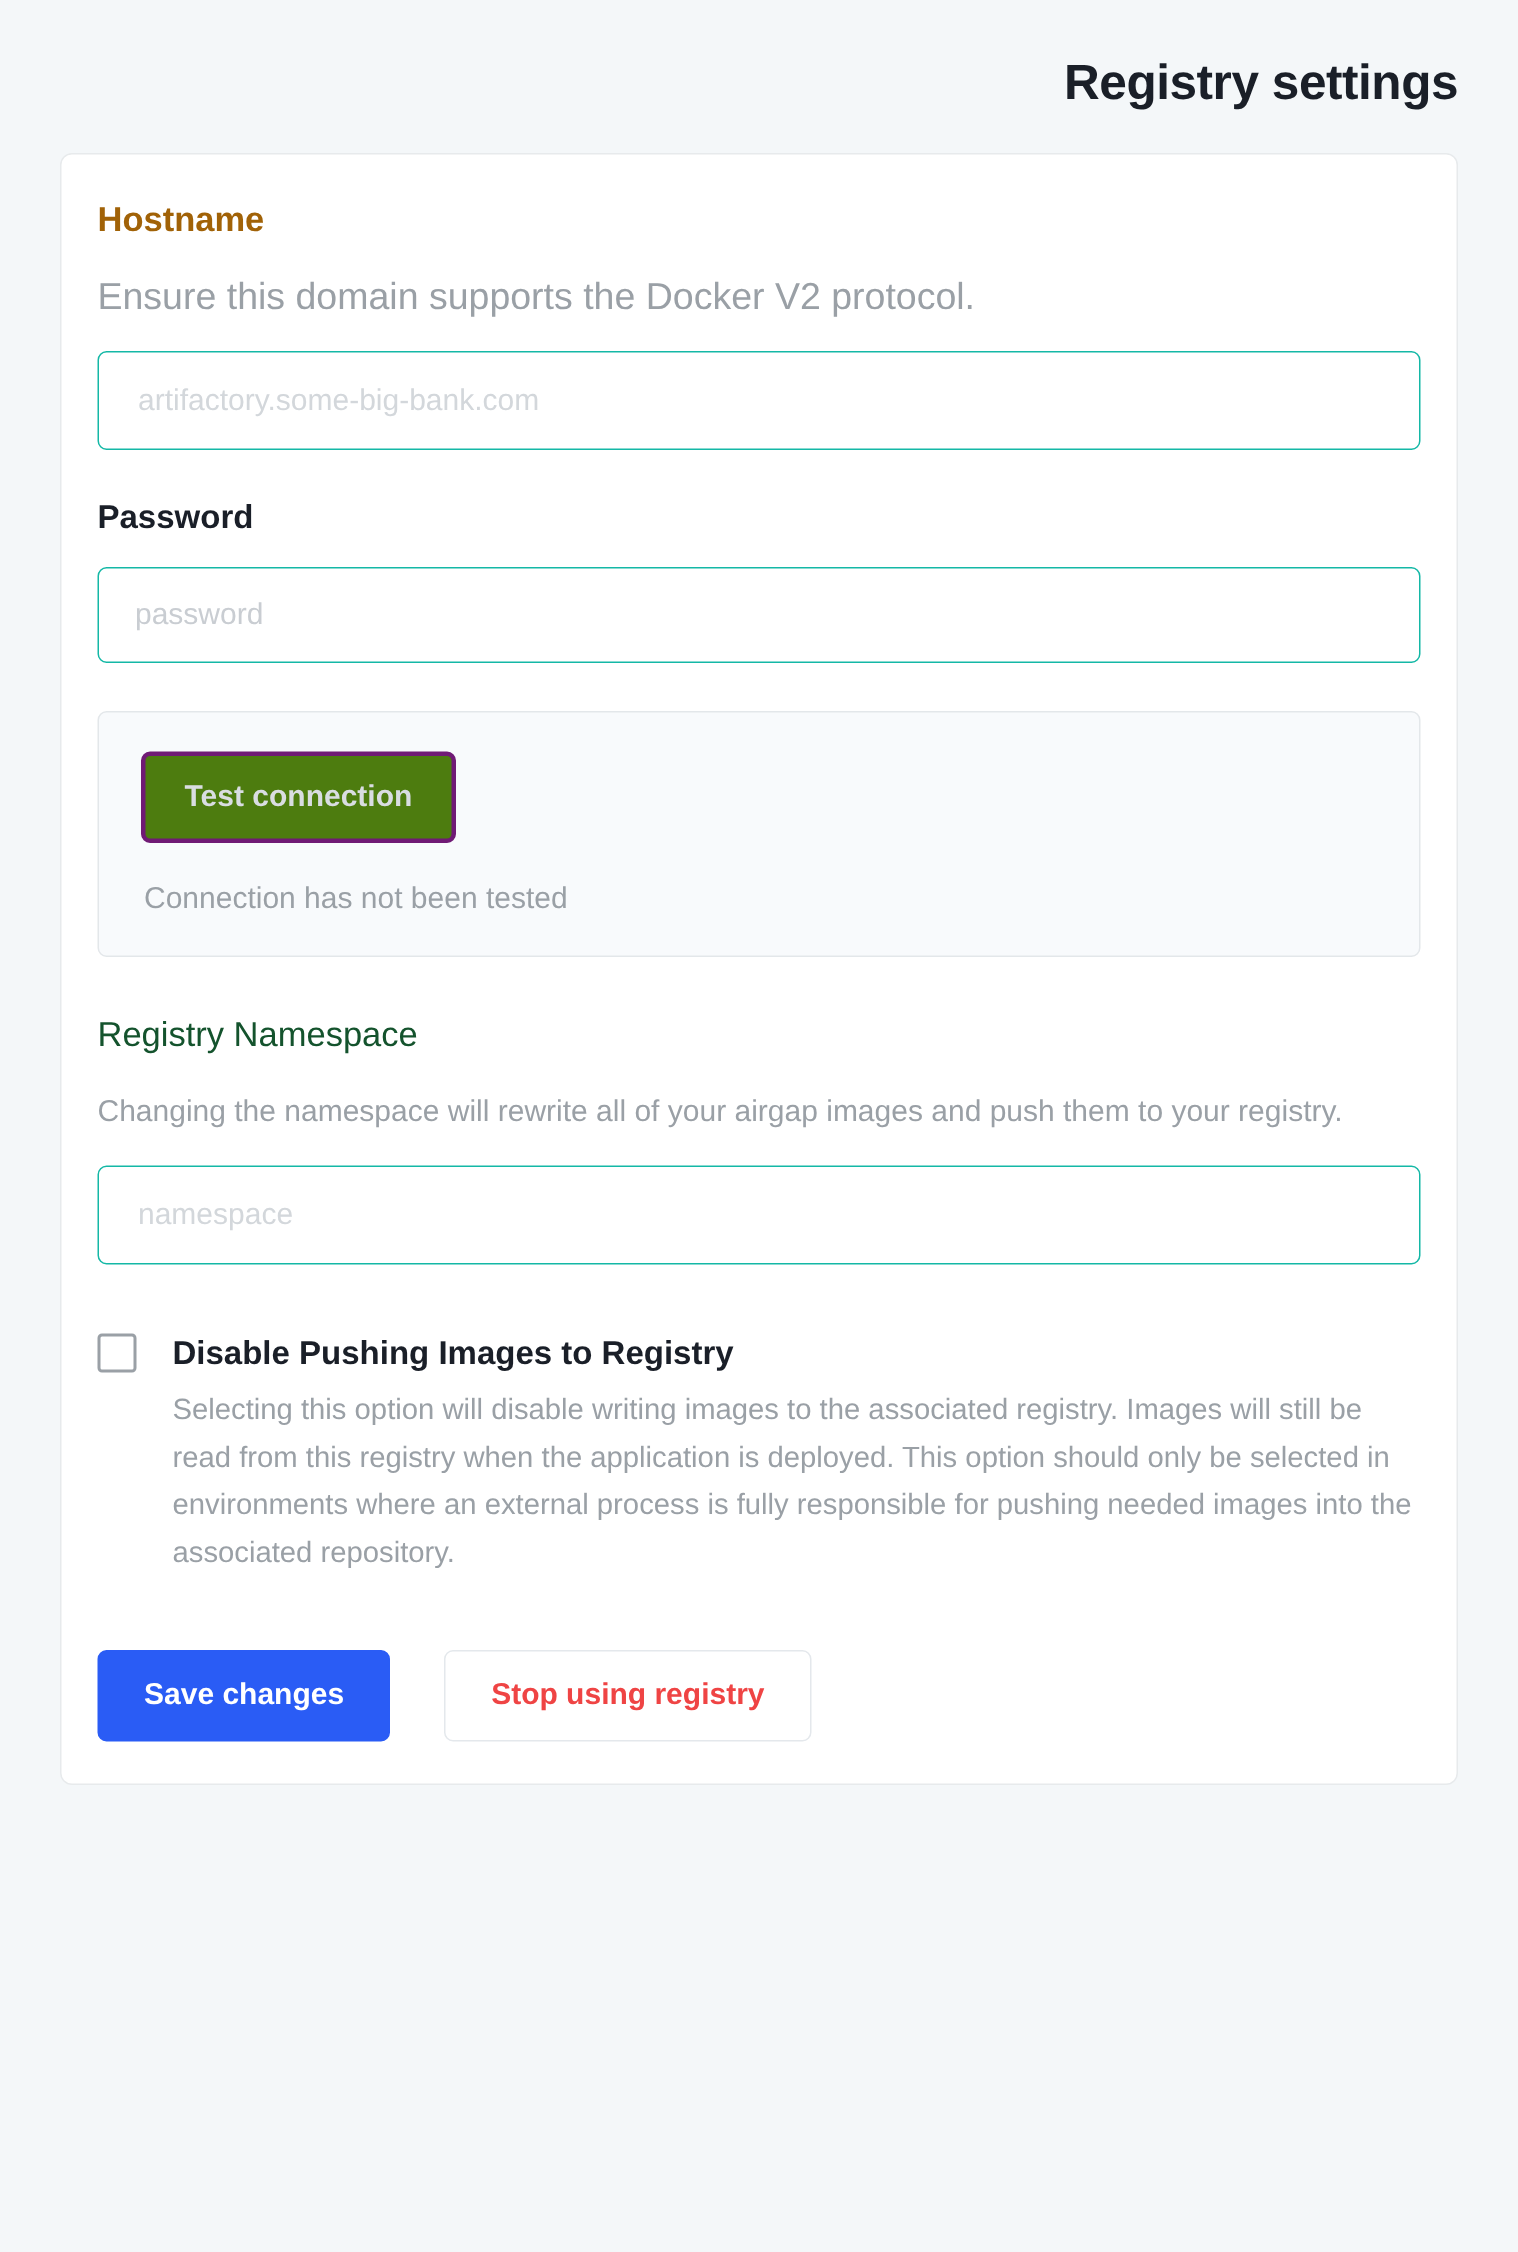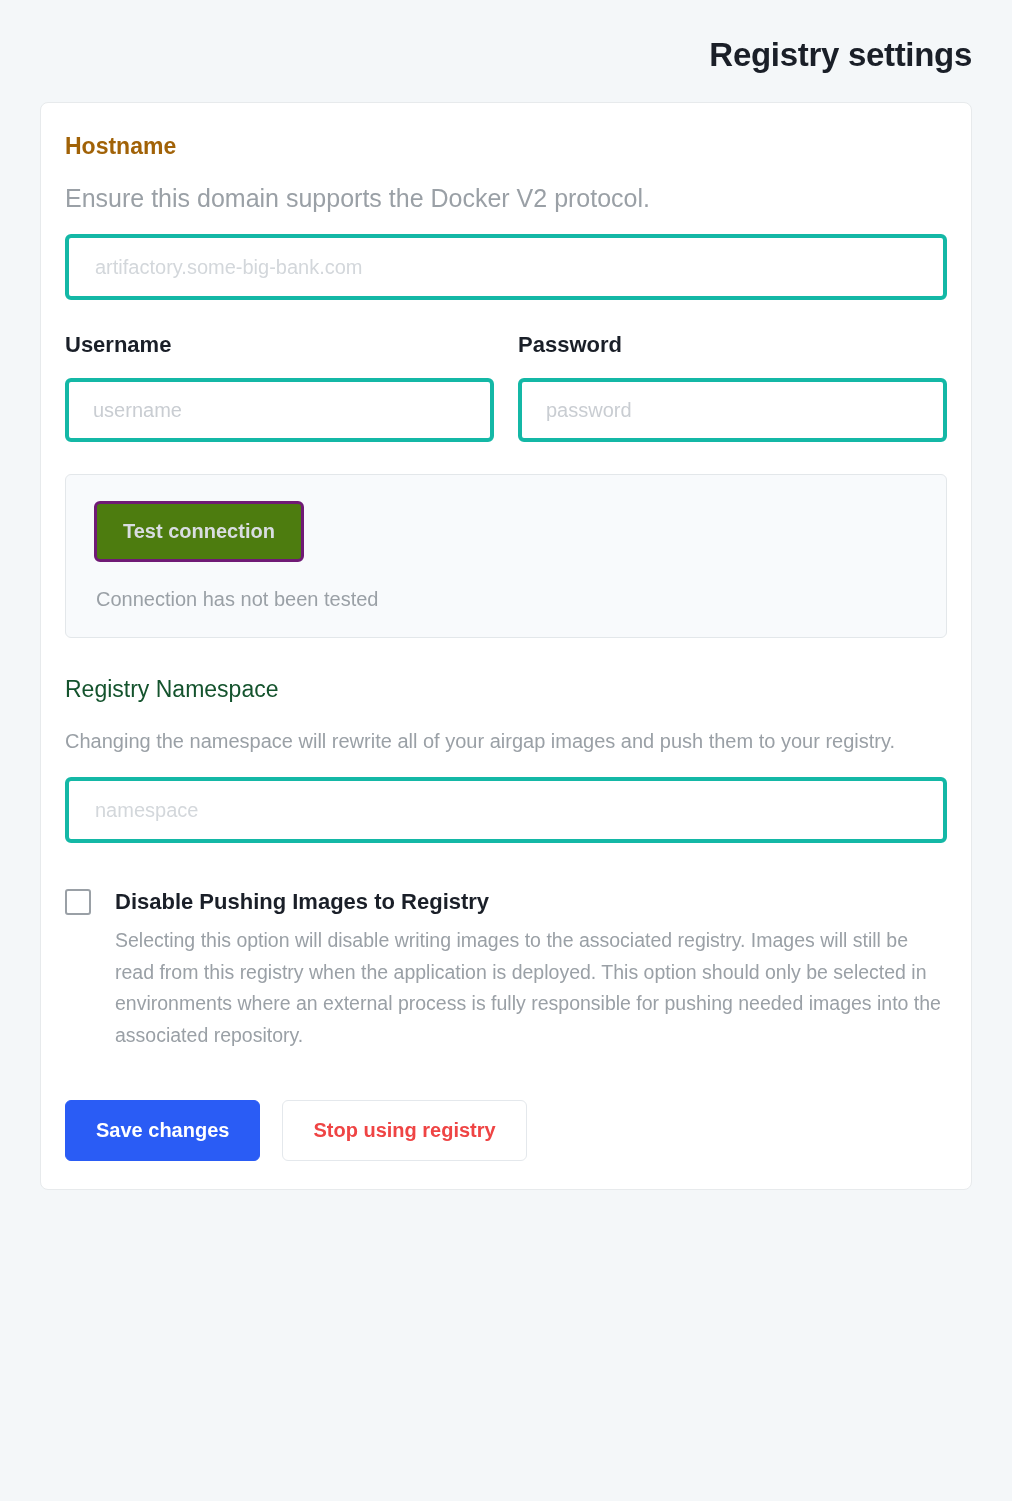--- a/index.html
+++ b/index.html
@@ -41,21 +41,21 @@
   .helper-text {
     font-size: 25px;
     color: #9aa0a6;
     line-height: 1.45;
     margin: 0 0 18px 0;
   }
   .input {
     display: block;
     width: 100%;
     height: 66px;
-    border: 4px solid #14b8a6;
+    border: 1px solid #14b8a6;
     border-radius: 6px;
     background: #ffffff;
     font-family: "Liberation Sans", sans-serif;
     font-size: 20px;
     color: #323232;
     padding: 0 26px;
     outline: none;
   }
   .input::placeholder { color: #d3d7db; }
   .input.small { height: 64px; padding: 0 24px; }
@@ -138,21 +138,21 @@
   }
   .checkbox-desc {
     font-size: 19.5px;
     color: #9aa0a6;
     line-height: 1.62;
     margin: 0;
   }
 
   .actions {
     display: flex;
-    gap: 22px;
+    gap: 36px;
     margin-top: 48px;
   }
   .btn-primary {
     background: #2a5cf5;
     border: 1px solid #2a5cf5;
     color: #ffffff;
     padding: 18px 30px;
   }
   .btn-secondary {
     background: #ffffff;
@@ -169,24 +169,20 @@
   <h1 class="page-title">Registry settings</h1>
 
   <div class="card">
 
     <h2 class="section-title">Hostname</h2>
     <p class="helper-text">Ensure this domain supports the Docker V2 protocol.</p>
 
     <input class="input" type="text" placeholder="artifactory.some-big-bank.com" style="">
 
     <div class="field-row">
-      <div class="field-col">
-        <div class="field-label">Username</div>
-        <input class="input small" type="text" placeholder="username" style="">
-      </div>
       <div class="field-col">
         <div class="field-label">Password</div>
         <input class="input small" type="password" placeholder="password" style="">
       </div>
     </div>
 
     <div class="test-box">
       <button class="btn btn-test">Test connection</button>
       <p class="test-status">Connection has not been tested</p>
     </div>

